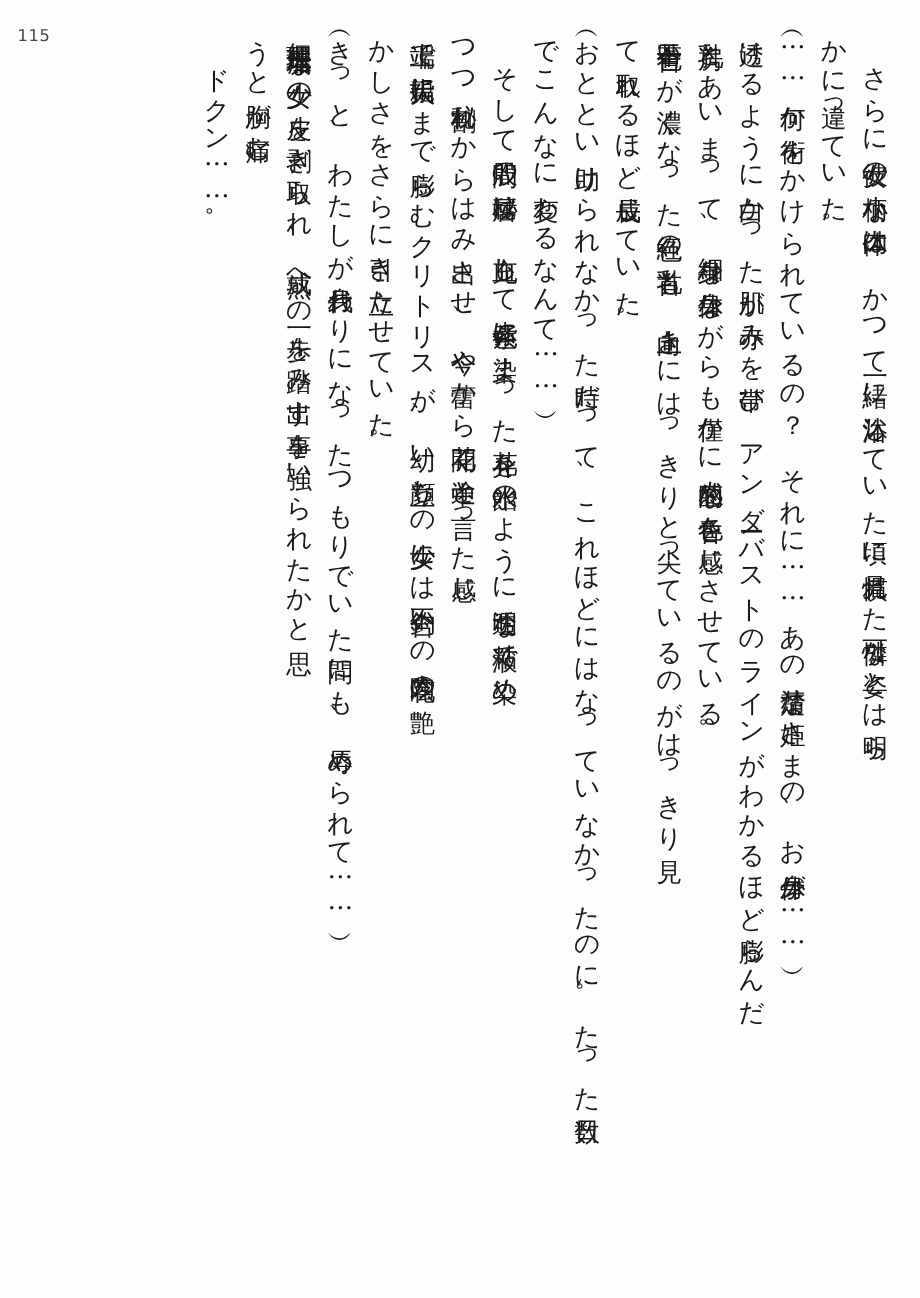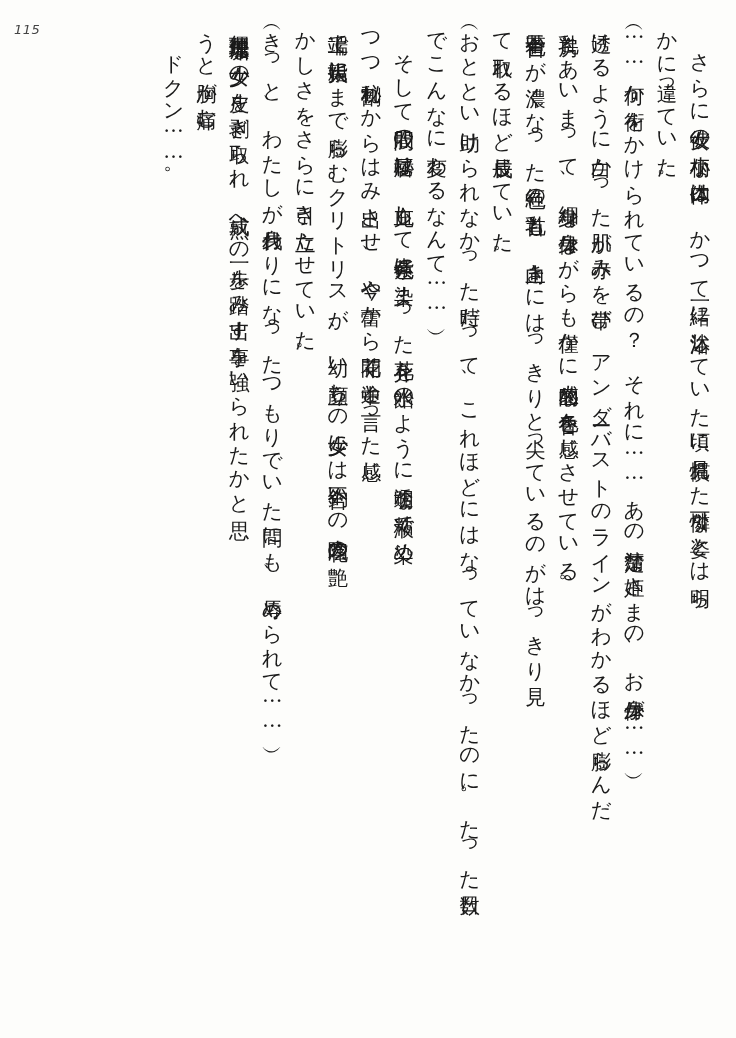--- a/index.html
+++ b/index.html
@@ -21,21 +21,20 @@
     background: #fdfdfb;
   }
   #page-number {
     position: absolute;
     top: 22px;
     left: 14px;
     font-size: 13px;
     color: #444;
     letter-spacing: 0.5px;
     font-family: "DejaVu Sans", "Liberation Sans", sans-serif;
-    font-style: italic;
   }
   #text-block {
     position: absolute;
     top: 18px;
     right: 20px;
     bottom: 18px;
     left: 58px;
     display: flex;
     flex-direction: row-reverse;
     justify-content: flex-start;

